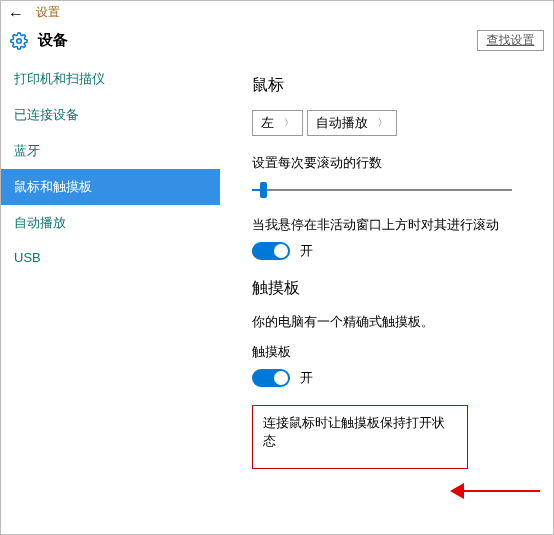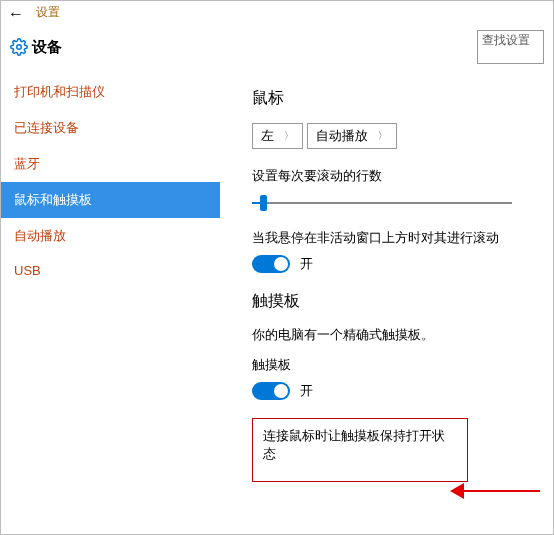--- a/index.html
+++ b/index.html
@@ -1,27 +1,27 @@
 <!DOCTYPE html>
 <html><head>
 <meta charset="utf-8">
 <style>
 * { margin: 0; padding: 0; box-sizing: border-box; font-family: "Microsoft YaHei", "Segoe UI", sans-serif; }
 body { width: 554px; height: 535px; background: #fff; color: #000; font-size: 13px; overflow: hidden; position: relative; }
 .titlebar { display: flex; align-items: center; height: 24px; padding: 0 8px; gap: 12px; color: #333; }
 .back-arrow { font-size: 16px; color: #000; cursor: pointer; }
 .titlebar-text { font-size: 12px; color: #a16207; }
 .header { display: flex; align-items: center; justify-content: space-between; padding: 6px 8px 10px 10px; border-bottom: 0; }
-.header-left { display: flex; align-items: center; gap: 4px; }
+.header-left { display: flex; align-items: center; gap: 10px; }
 .gear { width: 18px; height: 18px; color: #0078d7; display: inline-flex; }
 .header-title { font-size: 15px; font-weight: 600; }
-.search-box { width: 67px; height: 34px; border: 1px solid #999; font-size: 12px; padding: 1px 4px; color: #555; background: #fff; text-align: left; overflow: hidden; white-space: nowrap; margin-right: 2px; }
+.search-box { width: 67px; height: 21px; border: 1px solid #999; font-size: 12px; padding: 1px 4px; color: #555; background: #fff; text-align: center; overflow: hidden; white-space: nowrap; margin-right: 2px; text-decoration: underline; }
 .body { display: flex; height: calc(100% - 56px); }
 .sidebar { width: 220px; background: #fff; }
-.sidebar-item { padding: 9px 14px; font-size: 13px; color: #c2410c; cursor: pointer; }
+.sidebar-item { padding: 9px 14px; font-size: 13px; color: #0f766e; cursor: pointer; }
 .sidebar-item.selected { background: #3390e4; color: #fff; }
 .content { flex: 1; padding: 10px 0 10px 32px; overflow-y: auto; }
 .section-title { font-size: 16px; font-weight: 400; margin-bottom: 14px; margin-top: 4px; }
 .field-label { font-size: 13px; color: #000; margin-bottom: 8px; }
 .select { display: inline-flex; align-items: center; border: 1px solid #999; padding: 3px 8px; font-size: 13px; background: #fff; gap: 10px; cursor: pointer; margin-bottom: 18px; }
 .chevron { font-size: 10px; color: #555; }
 .slider-wrap { position: relative; width: 260px; height: 20px; margin-bottom: 16px; }
 .slider-track { position: absolute; top: 9px; left: 0; right: 0; height: 2px; background: #888; }
 .slider-fill { position: absolute; top: 9px; left: 0; width: 12px; height: 2px; background: #0078d7; }
 .slider-thumb { position: absolute; top: 2px; left: 8px; width: 7px; height: 16px; background: #0078d7; border-radius: 2px; cursor: pointer; }

